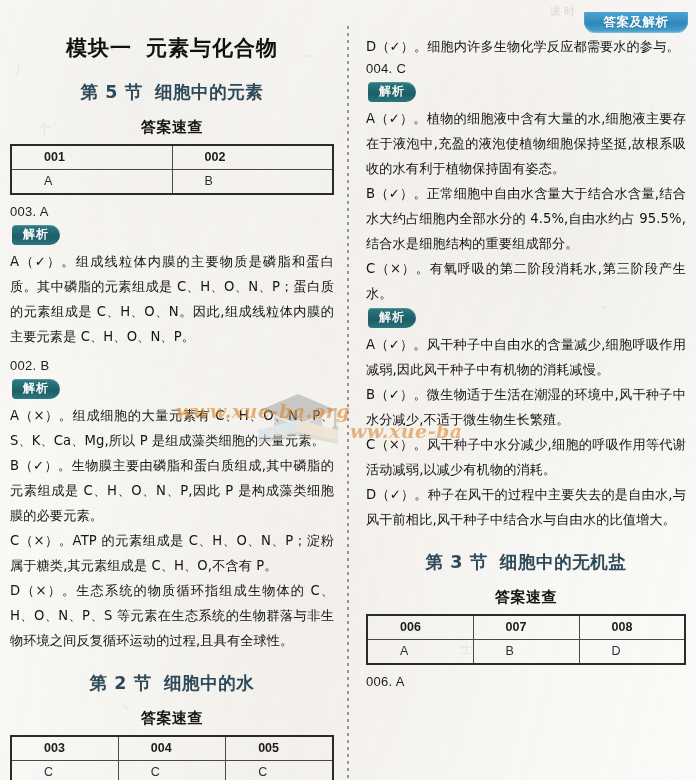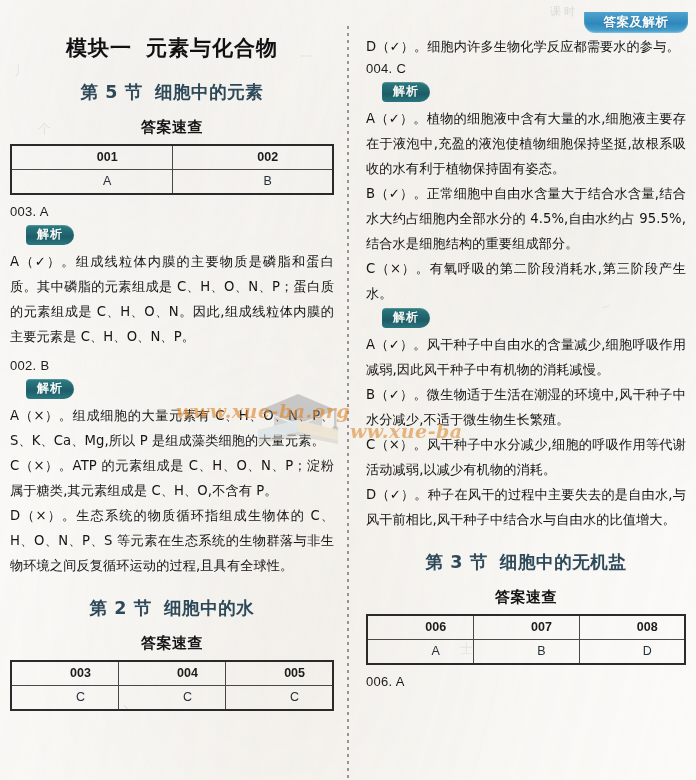--- a/index.html
+++ b/index.html
@@ -126,21 +126,20 @@
   
   table.ans {
     width: 100%;
     border-collapse: collapse;
     border: 2px solid #2b2b2b;
     table-layout: fixed;
     background: transparent;
   }
   table.ans td {
     border: 1px solid #4a4a4a;
-    text-align: center;
     font-size: 12.5px;
     height: 21px;
     line-height: 21px;
     color: #1c1c1c;
     padding-left: 32px;
   }
   table.ans tr.head td { font-weight: bold; }
   table.ans tr.body td { font-weight: normal; color: #27323a; }
 
   
@@ -154,21 +153,21 @@
   
   .jx-badge {
     display: inline-block;
     padding: 1px 11px 2px 11px;
     background: linear-gradient(180deg, #2e7f87 0%, #1d5f6b 60%, #2b7a84 100%);
     border-radius: 4px 10px 10px 4px;
     color: #ffffff;
     font-size: 12px;
     font-weight: bold;
     letter-spacing: 1px;
-    margin: 2px 0 4px 16px;
+    margin: 2px 0 4px 2px;
     box-shadow: inset 0 1px 1px rgba(255,255,255,.22);
   }
 
   
   .para {
     font-size: 13.2px;
     line-height: 25px;
     color: #151515;
     margin: 0;
     text-align: justify;
@@ -261,20 +260,21 @@
 
     
     <div class="qline">003. A</div>
     <div class="jx-badge">解析</div>
     <p class="para">A（✓）。组成线粒体内膜的主要物质是磷脂和蛋白质。其中磷脂的元素组成是 C、H、O、N、P；蛋白质的元素组成是 C、H、O、N。因此,组成线粒体内膜的主要元素是 C、H、O、N、P。</p>
 
     
     <div class="qline">002. B</div>
     <div class="jx-badge">解析</div>
     <p class="para">A（×）。组成细胞的大量元素有 C、H、O、N、P、S、K、Ca、Mg,所以 P 是组成藻类细胞的大量元素。</p>
+    <p class="para">B（✓）。生物膜主要由磷脂和蛋白质组成,其中磷脂的元素组成是 C、H、O、N、P,因此 P 是构成藻类细胞膜的必要元素。</p>
     <p class="para">C（×）。ATP 的元素组成是 C、H、O、N、P；淀粉属于糖类,其元素组成是 C、H、O,不含有 P。</p>
     <p class="para">D（×）。生态系统的物质循环指组成生物体的 C、H、O、N、P、S 等元素在生态系统的生物群落与非生物环境之间反复循环运动的过程,且具有全球性。</p>
 
     <h2 class="section-title">
       <span>第 2 节</span><span class="st-gap"></span><span>细胞中的水</span>
     </h2>
 
     <div class="quickcheck-title">答案速查</div>
 
     <table class="ans">

